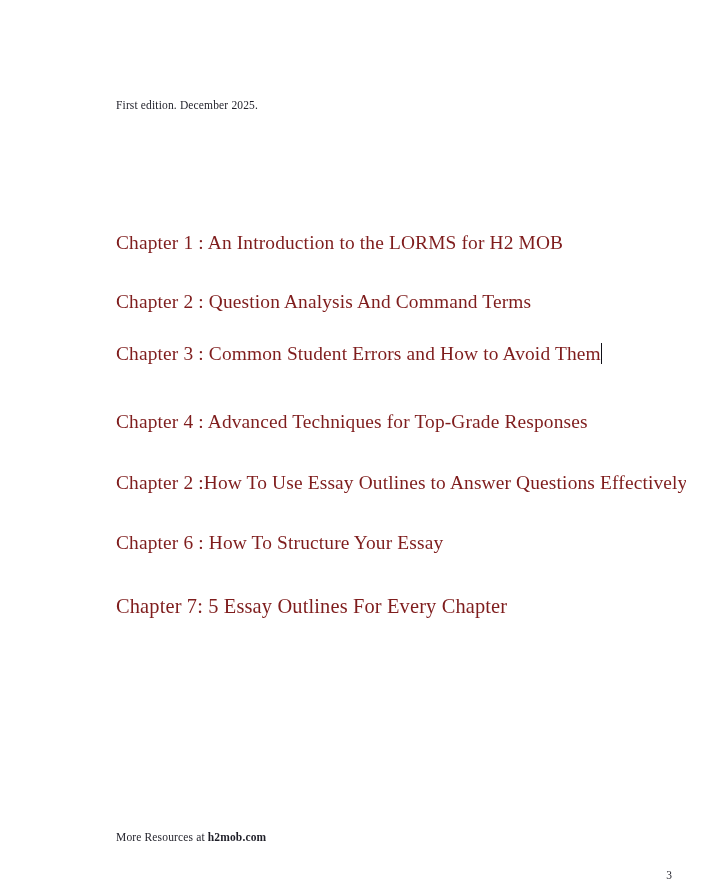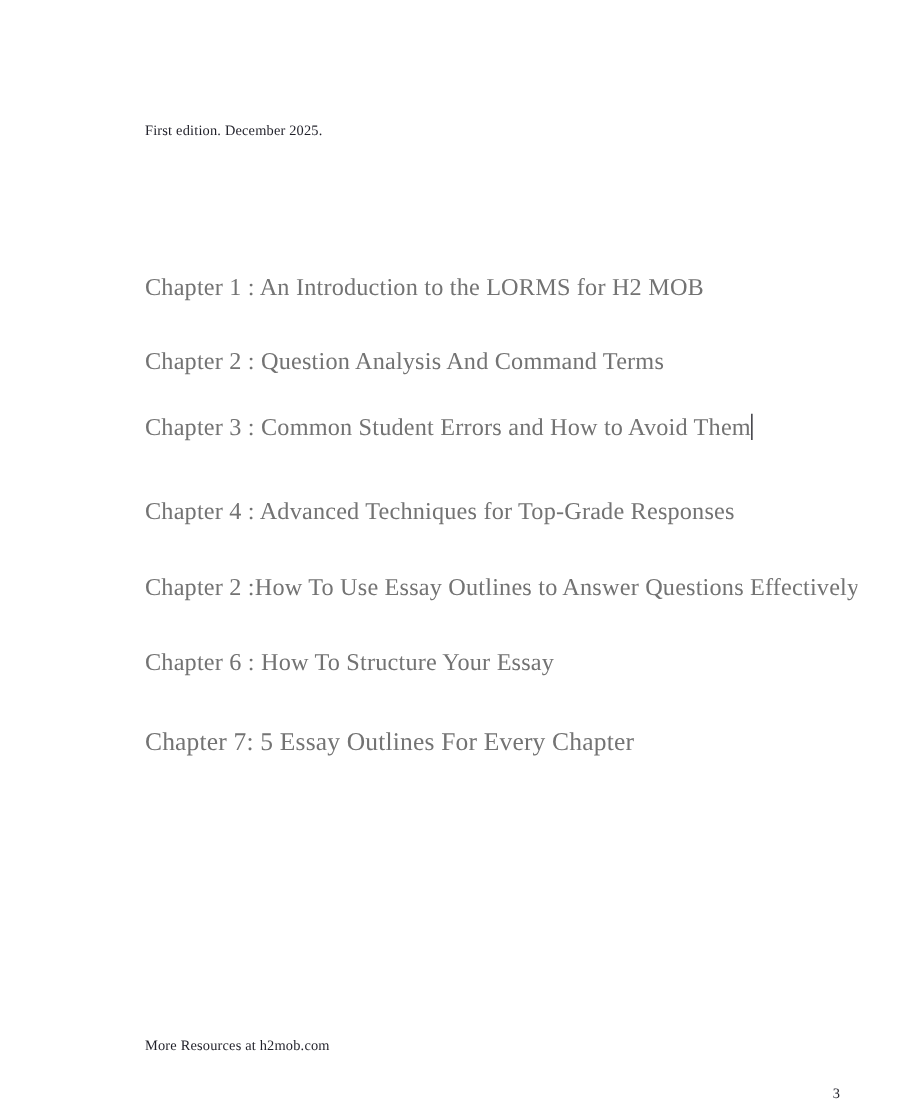--- a/index.html
+++ b/index.html
@@ -59,22 +59,23 @@
     margin: 0;
     padding: 0;
   }
 
   .toc-item {
     position: absolute;
     left: 84px;
     font-size: 19.4px;
     line-height: 1.15;
     letter-spacing: 0.15px;
-    color: #737373;
+    color: #7f1d1d;
     white-space: nowrap;
+    margin-top: 12px;
   }
 
   .toc-item[data-row="0"] { top: 220px; }
   .toc-item[data-row="1"] { top: 279px; }
   .toc-item[data-row="2"] { top: 331px; }
   .toc-item[data-row="3"] { top: 399px; }
   .toc-item[data-row="4"] { top: 460px; }
   .toc-item[data-row="5"] { top: 520px; }
   .toc-item[data-row="6"] { top: 583px; font-size: 20.4px; }
 
@@ -93,21 +94,21 @@
     position: absolute;
     left: 84px;
     top: 831px;
     font-size: 11.5px;
     letter-spacing: 0.15px;
     color: #1f1f28;
     white-space: nowrap;
   }
 
   .footer-note .site {
-    font-weight: 400;
+    font-weight: 700;
   }
 
   .page-number {
     position: absolute;
     left: 627px;
     top: 869px;
     width: 20px;
     text-align: center;
     font-size: 11.5px;
     color: #1f1f28;

